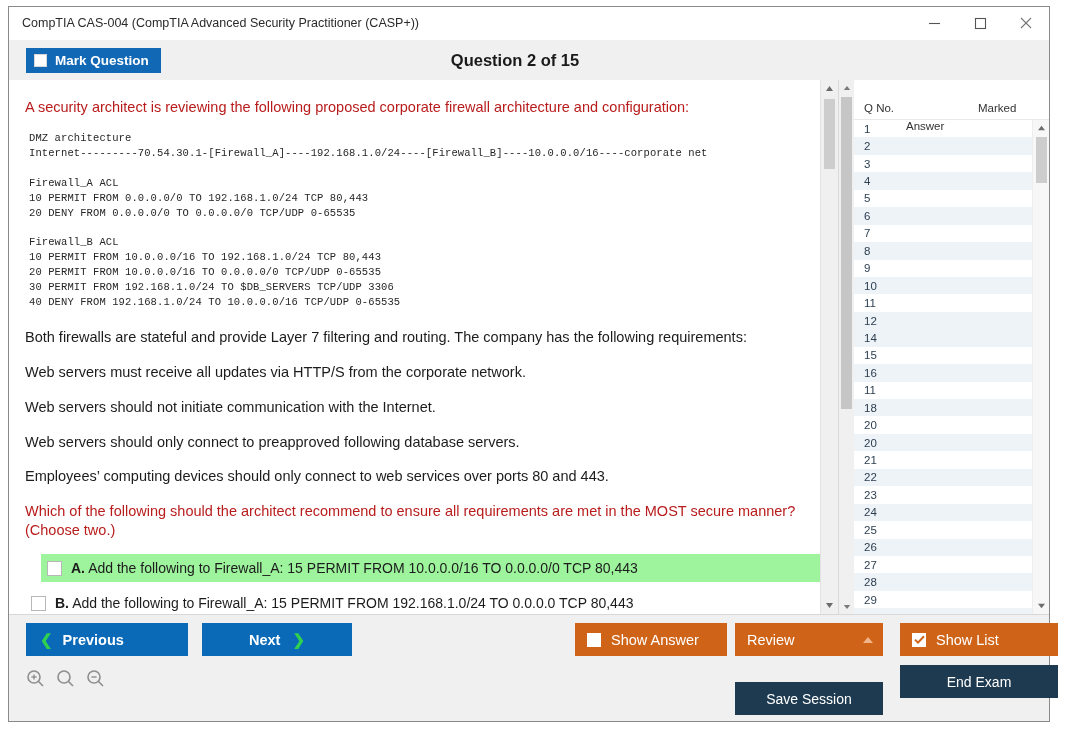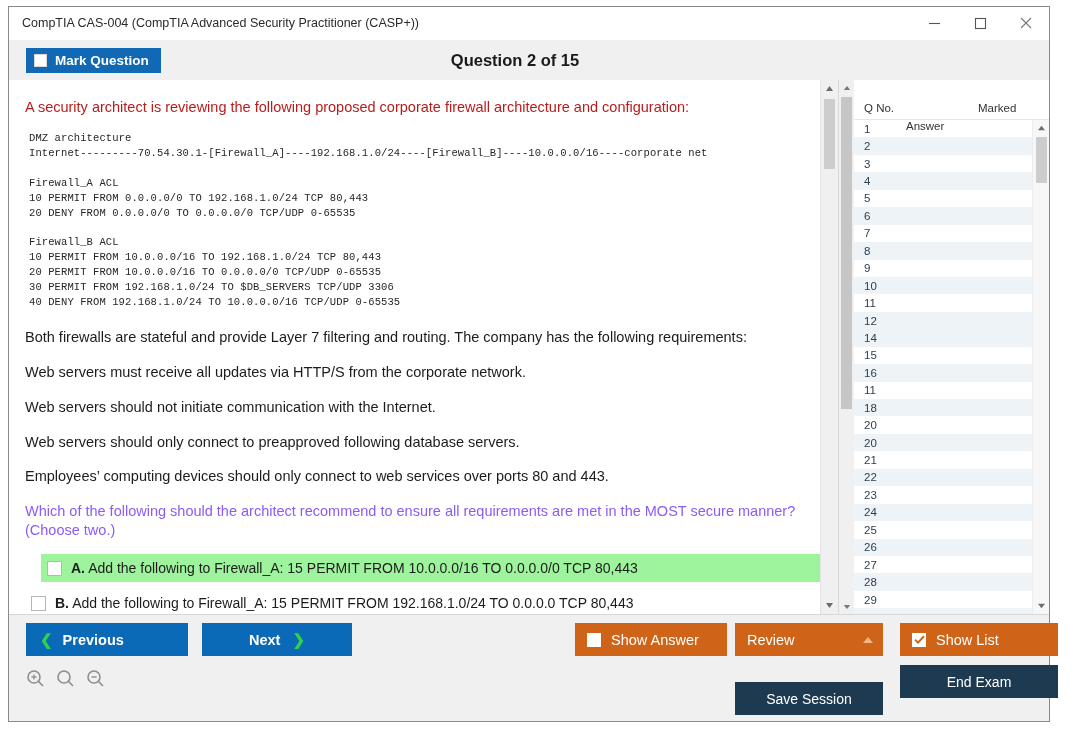--- a/index.html
+++ b/index.html
@@ -136,21 +136,21 @@
     letter-spacing: 0.1px;
   }
   .req-line {
     font-size: 14.5px;
     color: #1c1c1c;
     margin: 0 0 16px 0;
     line-height: 1.3;
   }
   .ask-line {
     font-size: 14.5px;
-    color: #8b5cf6;
+    color: #b91c1c;
     margin: 0 0 14px 0;
     line-height: 1.32;
   }
 
   
   .options { margin-top: 12px; }
   .opt-row {
     display: flex;
     align-items: center;
     gap: 9px;

